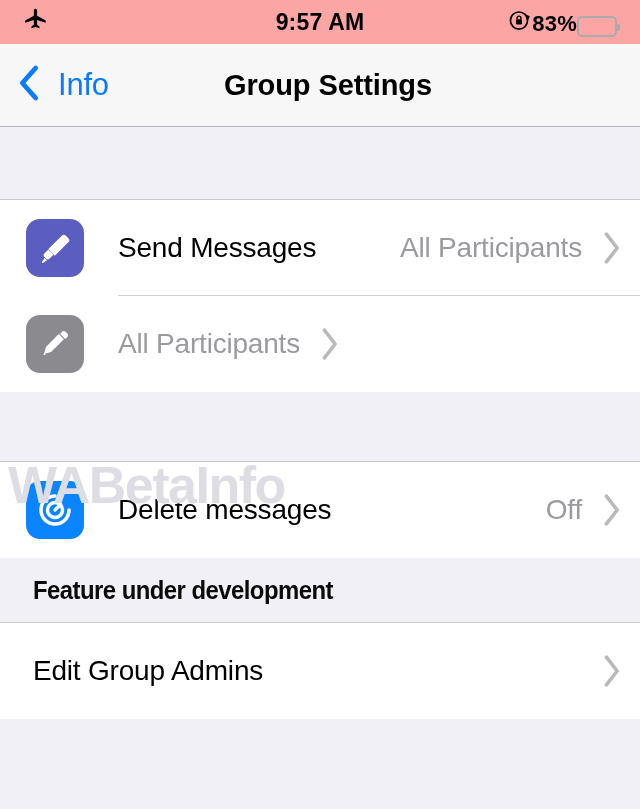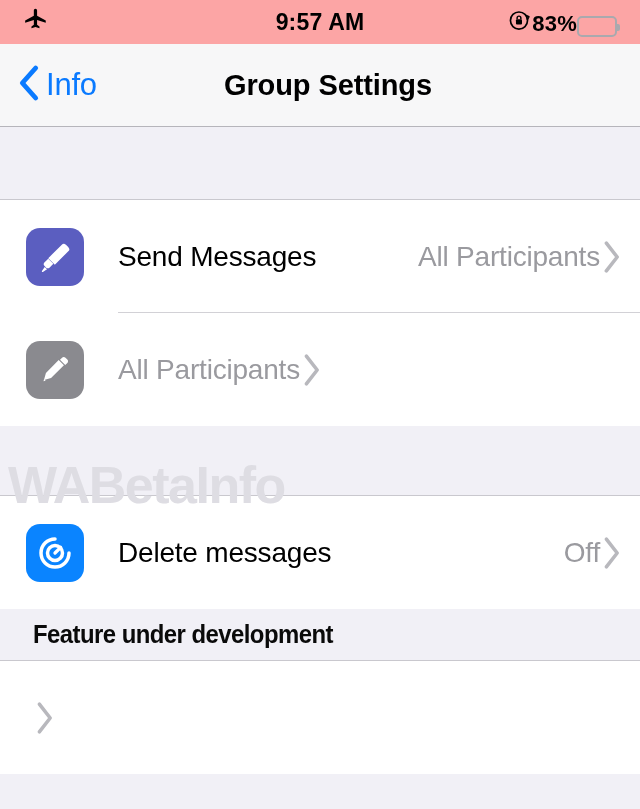--- a/index.html
+++ b/index.html
@@ -85,21 +85,21 @@
     border-bottom: 1px solid #B6B5BB;
     box-sizing: border-box;
   }
   .nav-back {
     position: absolute;
     left: 16px;
     top: 50%;
     transform: translateY(-50%);
     display: flex;
     align-items: center;
-    gap: 4px;
+    gap: 16px;
     cursor: pointer;
   }
   .nav-back-label {
     font-size: 31px;
     color: #0A7AFF;
     letter-spacing: -0.2px;
   }
   .nav-title {
     position: absolute;
     left: 16px; right: 0;
@@ -120,21 +120,21 @@
   .gap-top { height: 72px; border-top: none; }
   .gap-mid { height: 69px; }
   .gap-bottom { height: 121px; border-bottom: none; }
 
   .group {
     background: #FFFFFF;
   }
   .row {
     display: flex;
     align-items: center;
-    height: 113px;
+    height: 96px;
     background: #FFFFFF;
     padding: 0 18px 0 26px;
     box-sizing: border-box;
     position: relative;
     cursor: pointer;
   }
   .row.no-icon { padding-left: 33px; }
   .row-divider {
     position: absolute;
     left: 118px;
@@ -162,33 +162,34 @@
     font-size: 28px;
     color: #000;
     letter-spacing: -0.2px;
     flex: 1 1 auto;
     white-space: nowrap;
   }
   .row-value {
     font-size: 28px;
     color: #9A9A9F;
     letter-spacing: -0.2px;
+    margin-right: 18px;
     white-space: nowrap;
   }
   .chevron {
     flex: 0 0 auto;
     display: flex;
     align-items: center;
     color: #B8B8BD;
   }
 
   
   .dev-banner {
     background: #F1F0F6;
-    height: 52px;
+    height: 65px;
     display: flex;
     align-items: center;
     padding-left: 33px;
     box-sizing: border-box;
     border-bottom: 1px solid #C9C8CE;
   }
   .dev-banner-text {
     font-size: 26px;
     font-weight: bold;
     color: #0A0A0A;
@@ -315,20 +316,21 @@
     </span>
   </div>
 </div>
 
 <div class="dev-banner">
   <span class="dev-banner-text">Feature under development</span>
 </div>
 
 <div class="group">
   <div class="row no-icon">
+    <span class="row-label">Edit Group Admins</span>
     <span class="chevron">
       <svg width="22" height="34" viewBox="0 0 12 22" fill="none" stroke="#B8B8BD" stroke-width="2.3" stroke-linecap="round" stroke-linejoin="round">
         <polyline points="3,2 10,11 3,20"></polyline>
       </svg>
     </span>
   </div>
 </div>
 
 <div class="gap gap-bottom"></div>
 

